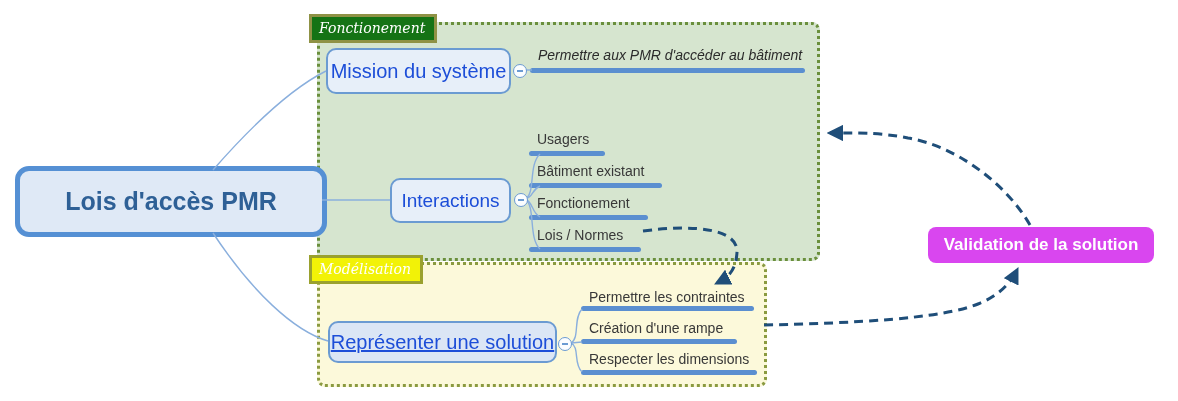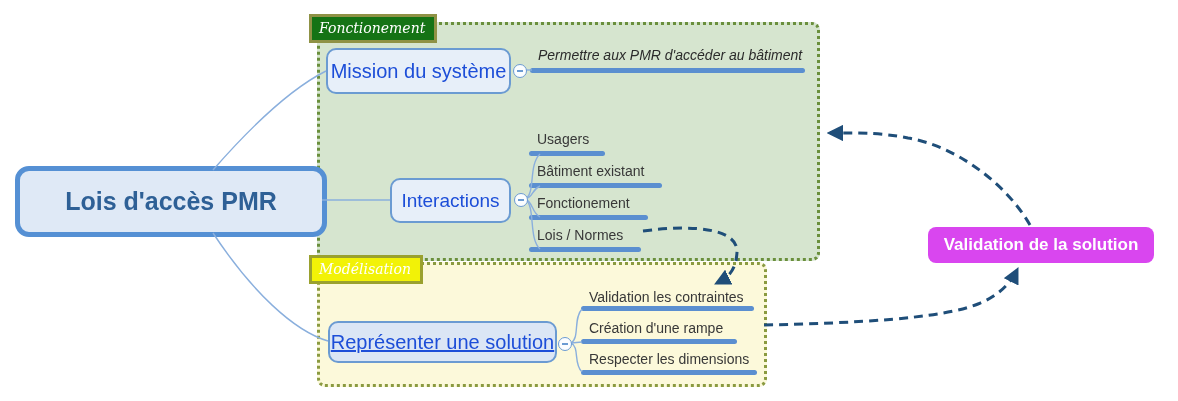--- a/index.html
+++ b/index.html
@@ -115,21 +115,21 @@
 
   <div class="topic-text" style="left:537px;top:163px;">Bâtiment existant</div>
   <div class="bar" style="left:529px;top:183px;width:133px;"></div>
 
   <div class="topic-text" style="left:537px;top:195px;">Fonctionement</div>
   <div class="bar" style="left:529px;top:215px;width:119px;"></div>
 
   <div class="topic-text" style="left:537px;top:227px;">Lois / Normes</div>
   <div class="bar" style="left:529px;top:247px;width:112px;"></div>
 
-  <div class="topic-text" style="left:589px;top:289px;">Validation les contraintes</div>
+  <div class="topic-text" style="left:589px;top:289px;">Permettre les contraintes</div>
   <div class="bar" style="left:581px;top:306px;width:173px;"></div>
 
   <div class="topic-text" style="left:589px;top:320px;">Création d'une rampe</div>
   <div class="bar" style="left:581px;top:339px;width:156px;"></div>
 
   <div class="topic-text" style="left:589px;top:351px;">Respecter les dimensions</div>
   <div class="bar" style="left:581px;top:370px;width:176px;"></div>
 
 </div>
 

